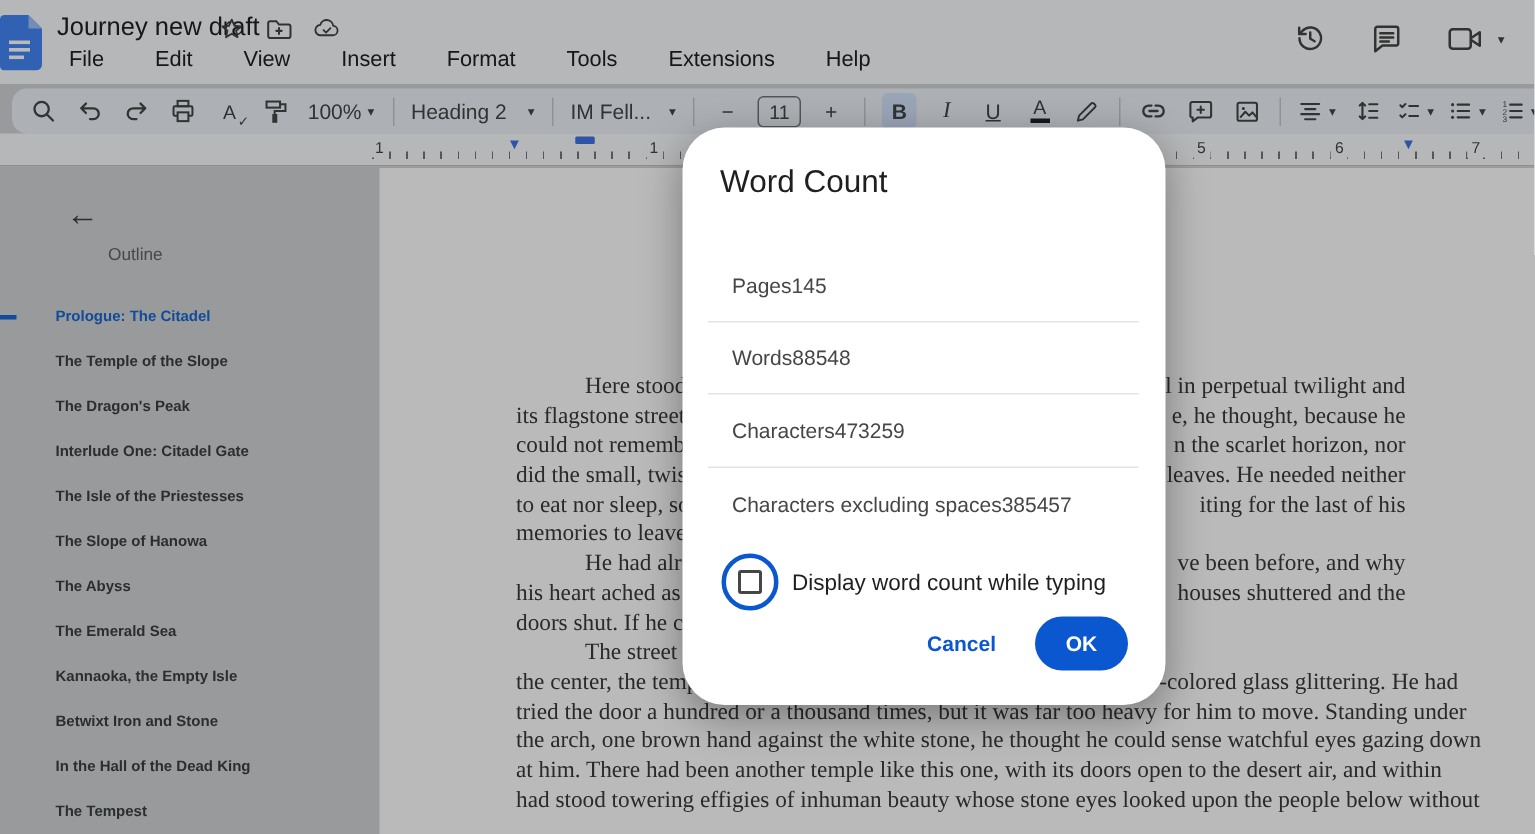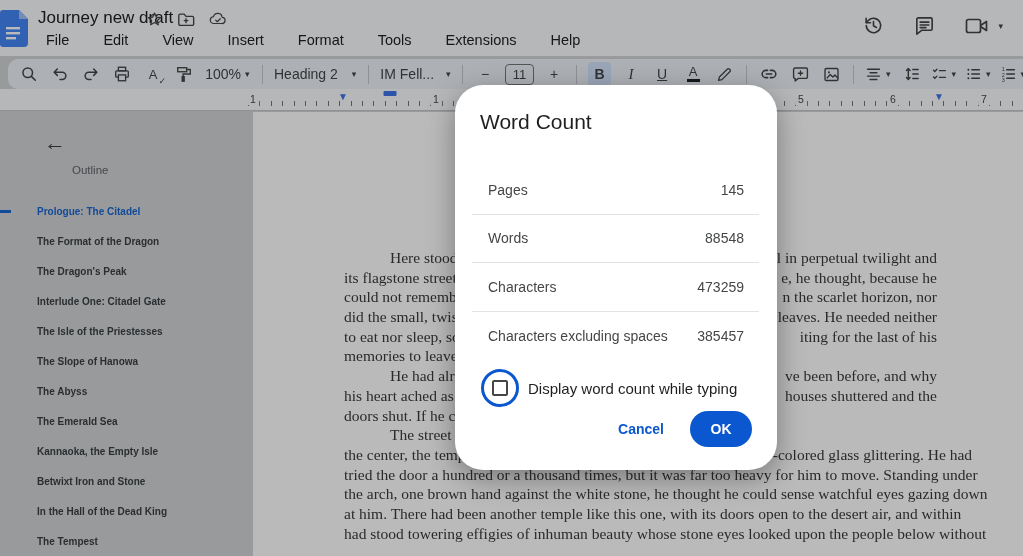--- a/index.html
+++ b/index.html
@@ -66,21 +66,21 @@
   .dline .ffull { display:block; width:100%; text-align:justify; text-align-last:justify; }
 
   
   .scrim { position:absolute; inset:0; background:rgba(0,0,0,0.27); z-index:50; }
 
   
   .dialog { position:absolute; left:455px; top:85px; width:322px; height:385px; background:#ffffff;
             border-radius:28px; z-index:100; box-shadow:0 8px 28px rgba(0,0,0,0.35); }
   .dlg-title { position:absolute; left:25px; top:25px; font-size:21px; color:#1f1f1f; }
   .dlg-rows { position:absolute; left:17px; right:18px; top:81px; }
-  .dlg-row { height:48.5px; display:flex; align-items:center; justify-content:space-between;
+  .dlg-row { height:48.5px; display:flex; align-items:center; justify-content:flex-start;
              padding:0 15px 0 16px; border-bottom:1px solid #e1e3e6; font-size:14px; color:#444746; }
   .dlg-row:last-child { border-bottom:none; }
   .dlg-row .val { color:#444746; }
   .dlg-check-row { position:absolute; left:26px; top:284px; display:flex; align-items:center; }
   .cbox-wrap { position:relative; width:38px; height:38px; display:flex; align-items:center; justify-content:center; }
   .focus-ring { position:absolute; inset:0; border:3px solid #0b57d0; border-radius:50%; }
   .cbox { width:16px; height:16px; border:2px solid #444746; border-radius:2px; background:#fff; }
   .cbox-label { margin-left:9px; font-size:15px; color:#1f1f1f; }
   .dlg-actions { position:absolute; right:25px; bottom:23px; display:flex; align-items:center; gap:26px; }
   .cancel-btn { font-size:14px; font-weight:700; color:#0b57d0; }
@@ -305,21 +305,21 @@
       <div class="outline-label">Outline</div>
       <div class="outline-list">
 
           <div class="outline-item active">
             <span class="dash show"></span>
             <span>Prologue: The Citadel</span>
           </div>
 
           <div class="outline-item">
 
-            <span>The Format of the Dragon</span>
+            <span>The Temple of the Slope</span>
           </div>
 
           <div class="outline-item">
 
             <span>The Dragon's Peak</span>
           </div>
 
           <div class="outline-item">
 
             <span>Interlude One: Citadel Gate</span>

